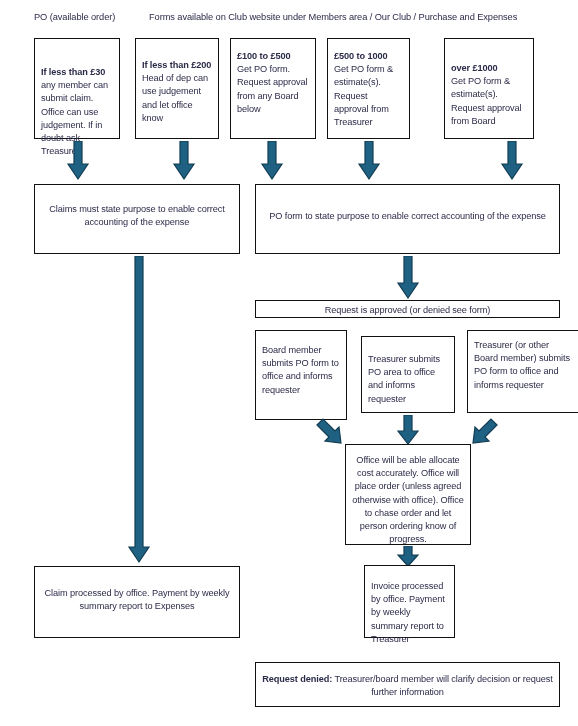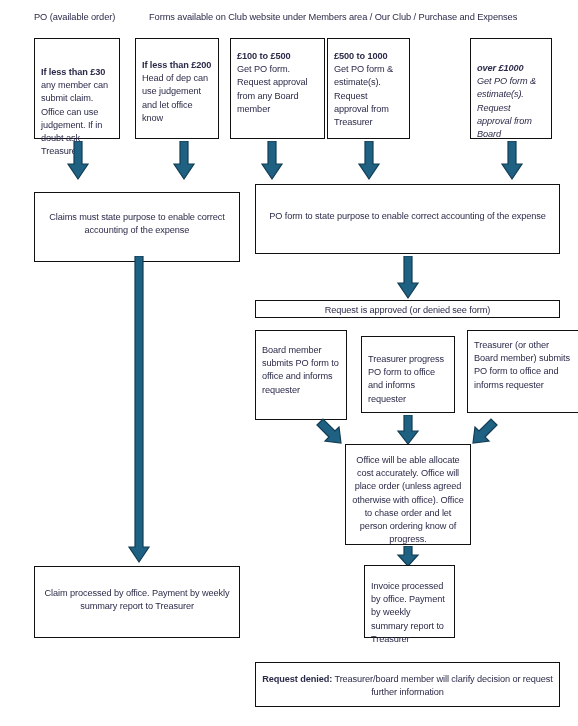--- a/index.html
+++ b/index.html
@@ -67,35 +67,35 @@
     </div>
   </div>
 
   <div class="box tleft" style="left:135px; top:38px; width:84px; height:101px;">
     <div class="inner" style="top:20px;">
       <div class="b-strong">If less than £200</div>
       <div>Head of dep can use judgement and let office know</div>
     </div>
   </div>
 
-  <div class="box tleft" style="left:230px; top:38px; width:95px; height:101px;">
+  <div class="box tleft" style="left:230px; top:38px; width:86px; height:101px;">
     <div class="inner" style="top:11px;">
       <div class="b-strong">£100 to £500</div>
-      <div>Get PO form. Request approval from any Board member</div>
+      <div>Get PO form. Request approval from any Board below</div>
     </div>
   </div>
 
   <div class="box tleft" style="left:327px; top:38px; width:83px; height:101px;">
     <div class="inner" style="top:11px;">
       <div class="b-strong">£500 to 1000</div>
       <div>Get PO form &amp; estimate(s). Request approval from Treasurer</div>
     </div>
   </div>
 
-  <div class="box tleft" style="left:470px; top:38px; width:82px; height:101px;font-style:italic;">
+  <div class="box tleft" style="left:444px; top:38px; width:90px; height:101px;">
     <div class="inner" style="top:23px;">
       <div class="b-strong">over £1000</div>
       <div>Get PO form &amp; estimate(s). Request approval from Board</div>
     </div>
   </div>
 
   <div class="arrow" style="left:66px; top:141px;">
     <svg width="24" height="40" viewBox="0 0 24 40">
       <polygon points="8,0 16,0 16,23 22,23 12,38 2,23 8,23" fill="#1f6183" stroke="#123c52" stroke-width="1.2"></polygon>
     </svg>
@@ -114,21 +114,21 @@
     <svg width="24" height="40" viewBox="0 0 24 40">
       <polygon points="8,0 16,0 16,23 22,23 12,38 2,23 8,23" fill="#1f6183" stroke="#123c52" stroke-width="1.2"></polygon>
     </svg>
   </div>
   <div class="arrow" style="left:500px; top:141px;">
     <svg width="24" height="40" viewBox="0 0 24 40">
       <polygon points="8,0 16,0 16,23 22,23 12,38 2,23 8,23" fill="#1f6183" stroke="#123c52" stroke-width="1.2"></polygon>
     </svg>
   </div>
 
-  <div class="box tcenter" style="left:34px; top:184px; width:206px; height:70px;margin-top:8px;">
+  <div class="box tcenter" style="left:34px; top:184px; width:206px; height:70px;">
     <div class="inner" style="top:18px;">Claims must state purpose to enable correct accounting of the expense</div>
   </div>
 
   <div class="box tcenter" style="left:255px; top:184px; width:305px; height:70px;">
     <div class="inner" style="top:25px;">PO form to state purpose to enable correct accounting of the expense</div>
   </div>
 
   <div class="arrow" style="left:126px; top:256px;">
     <svg width="26" height="308" viewBox="0 0 26 308">
       <polygon points="9,0 17,0 17,291 23,291 13,306 3,291 9,291" fill="#1f6183" stroke="#123c52" stroke-width="1.2"></polygon>
@@ -143,21 +143,21 @@
 
   <div class="box tcenter" style="left:255px; top:300px; width:305px; height:18px;">
     <div class="inner" style="top:3px;">Request is approved (or denied see form)</div>
   </div>
 
   <div class="box tleft" style="left:255px; top:330px; width:92px; height:90px;">
     <div class="inner" style="top:13px;">Board member submits PO form to office and informs requester</div>
   </div>
 
   <div class="box tleft" style="left:361px; top:336px; width:94px; height:77px;">
-    <div class="inner" style="top:16px;">Treasurer progress PO form to office and informs requester</div>
+    <div class="inner" style="top:16px;">Treasurer submits PO area to office and informs requester</div>
   </div>
 
   <div class="box tleft" style="left:467px; top:330px; width:114px; height:83px;">
     <div class="inner" style="top:8px;">Treasurer (or other Board member) submits PO form to office and informs requester</div>
   </div>
 
   <div class="arrow" style="left:314px; top:416px;">
     <svg width="32" height="32" viewBox="0 0 32 32">
       <polygon points="3,9 9,3 21,15 25,11 27,27 11,25 15,21" fill="#1f6183" stroke="#123c52" stroke-width="1.2"></polygon>
     </svg>
@@ -179,21 +179,21 @@
     <div class="inner" style="top:9px;">Office will be able allocate cost accurately. Office will place order (unless agreed otherwise with office). Office to chase order and let person ordering know of progress.</div>
   </div>
 
   <div class="arrow" style="left:396px; top:546px;">
     <svg width="24" height="22" viewBox="0 0 24 22">
       <polygon points="8,0 16,0 16,9 22,9 12,20 2,9 8,9" fill="#1f6183" stroke="#123c52" stroke-width="1.2"></polygon>
     </svg>
   </div>
 
   <div class="box tcenter" style="left:34px; top:566px; width:206px; height:72px;">
-    <div class="inner" style="top:20px;">Claim processed by office. Payment by weekly summary report to Treasurer</div>
+    <div class="inner" style="top:20px;">Claim processed by office. Payment by weekly summary report to Expenses</div>
   </div>
 
   <div class="box tleft" style="left:364px; top:565px; width:91px; height:73px;">
     <div class="inner" style="top:14px;">Invoice processed by office. Payment by weekly summary report to Treasurer</div>
   </div>
 
   <div class="box tcenter" style="left:255px; top:662px; width:305px; height:45px;">
     <div class="inner" style="top:10px;">
       <span class="b-strong">Request denied:</span><span> Treasurer/board member will clarify decision or request further information</span>
     </div>

